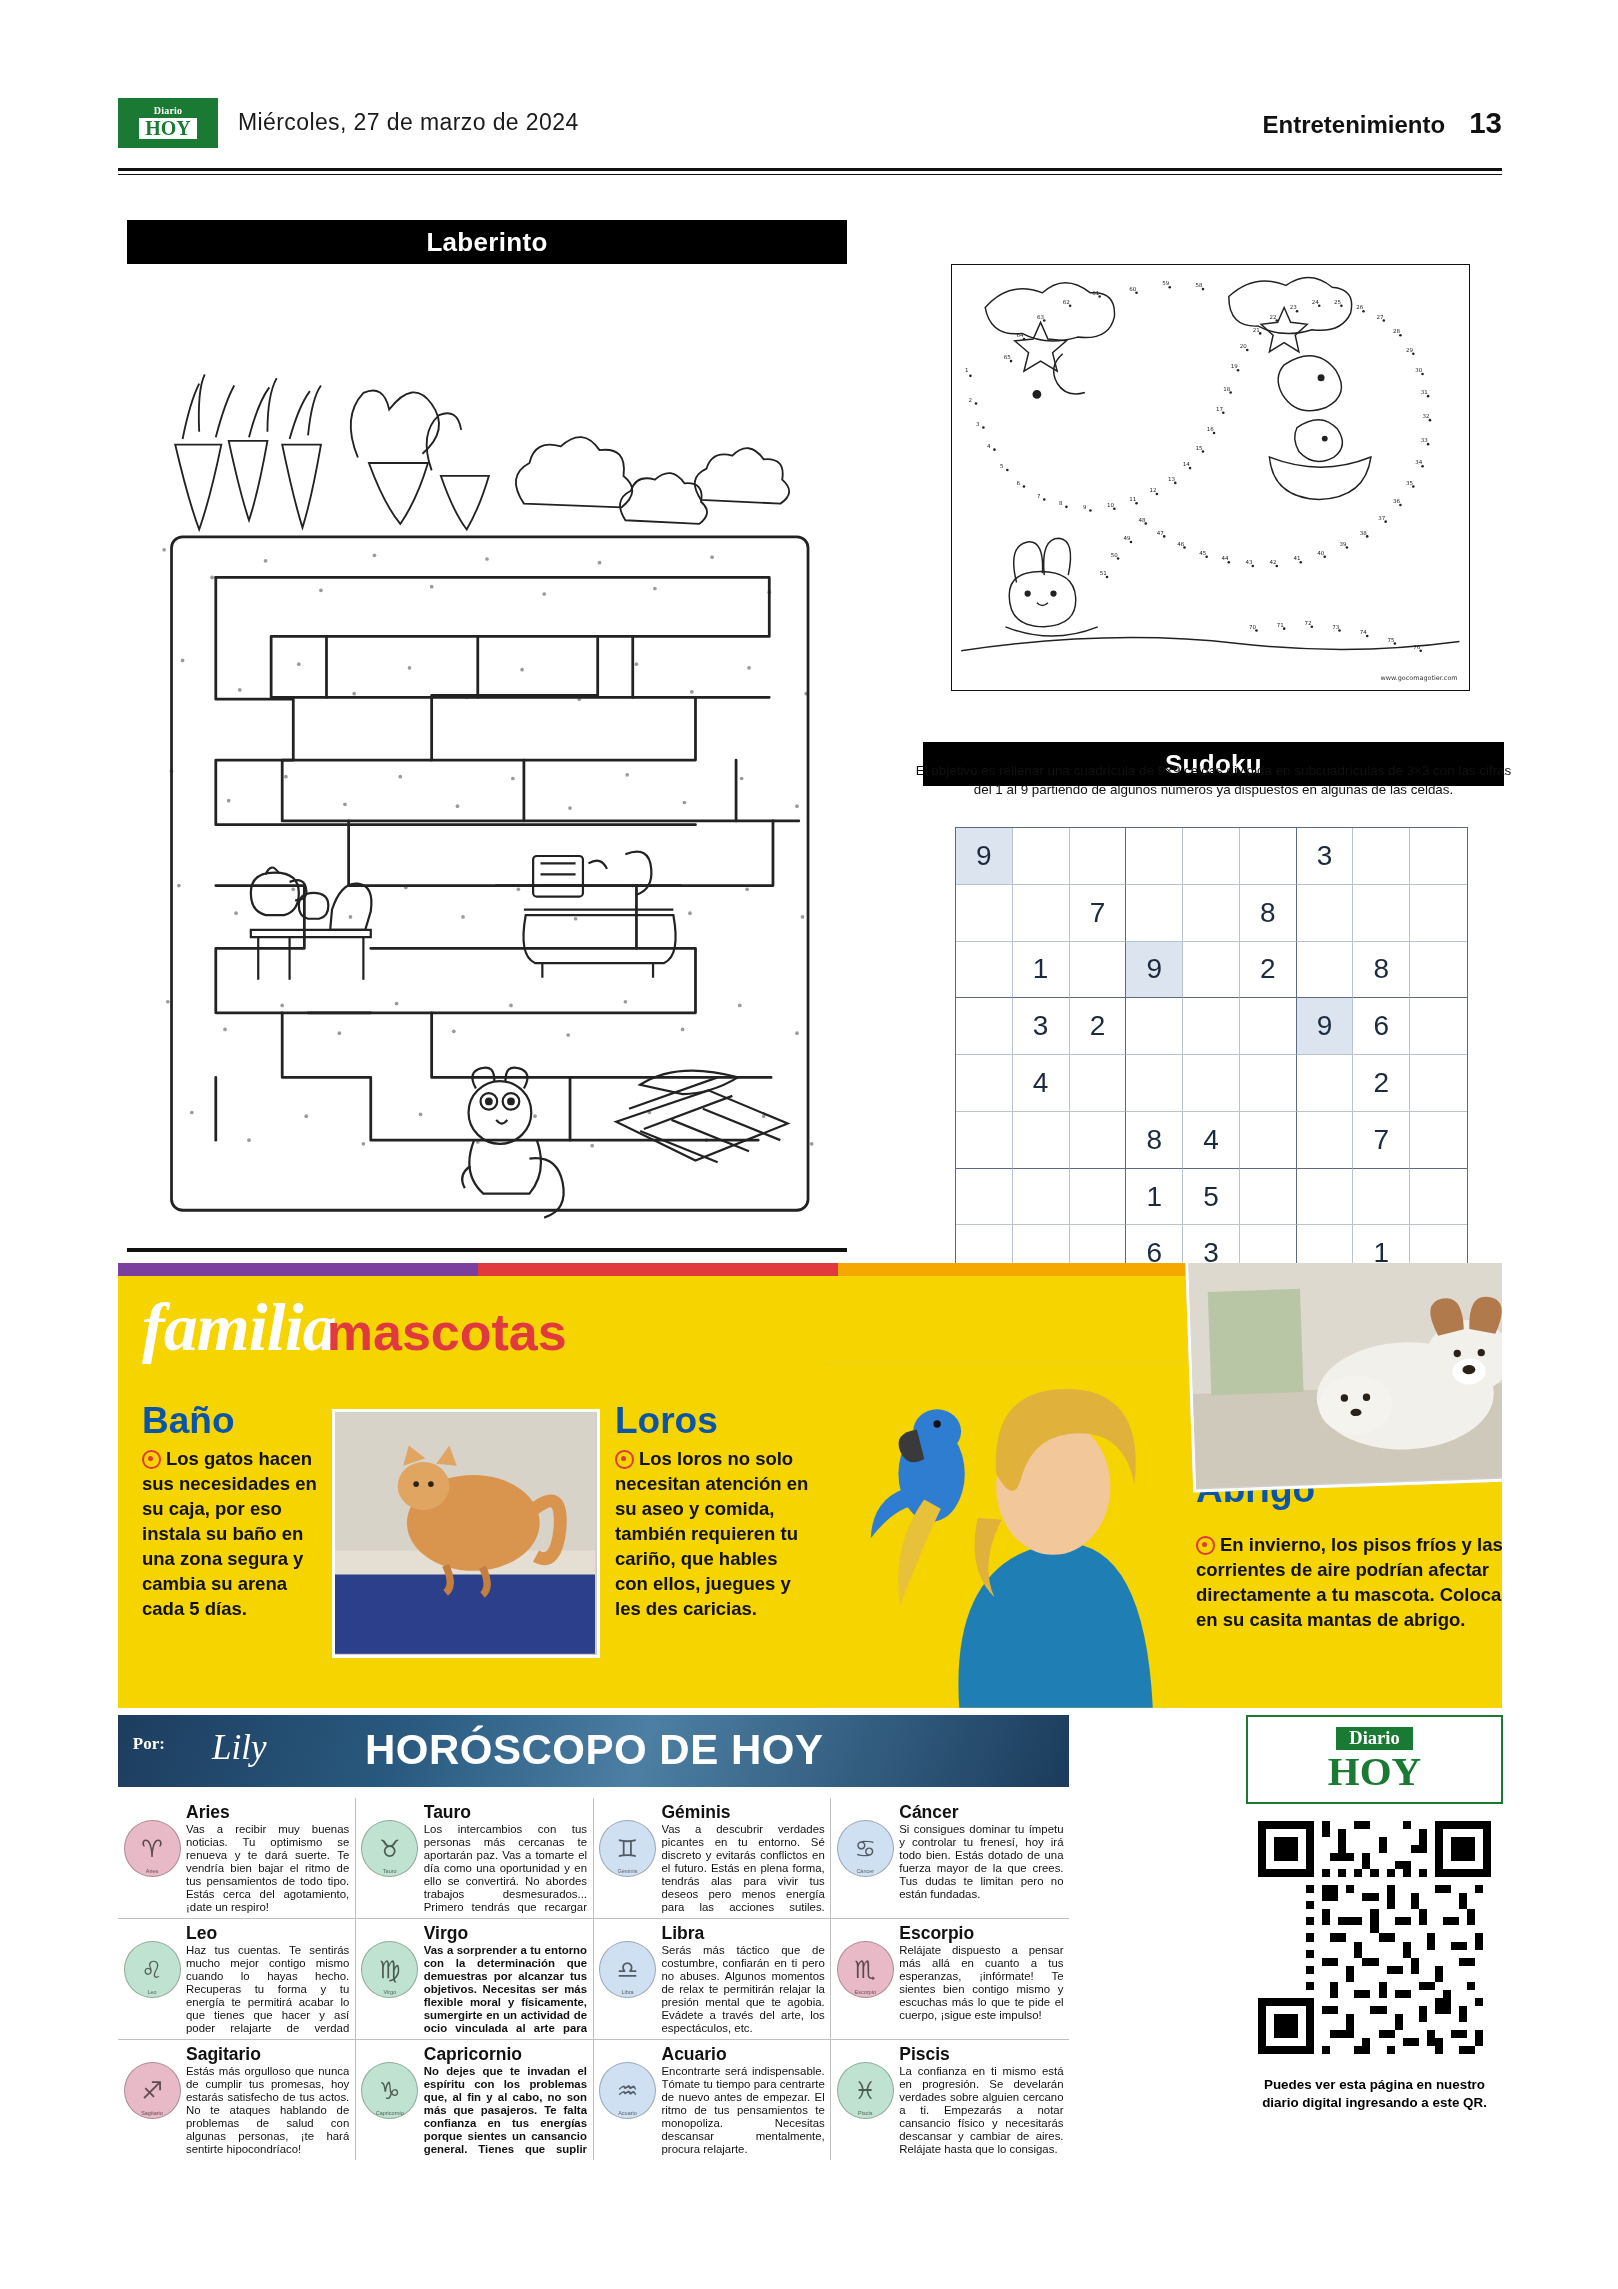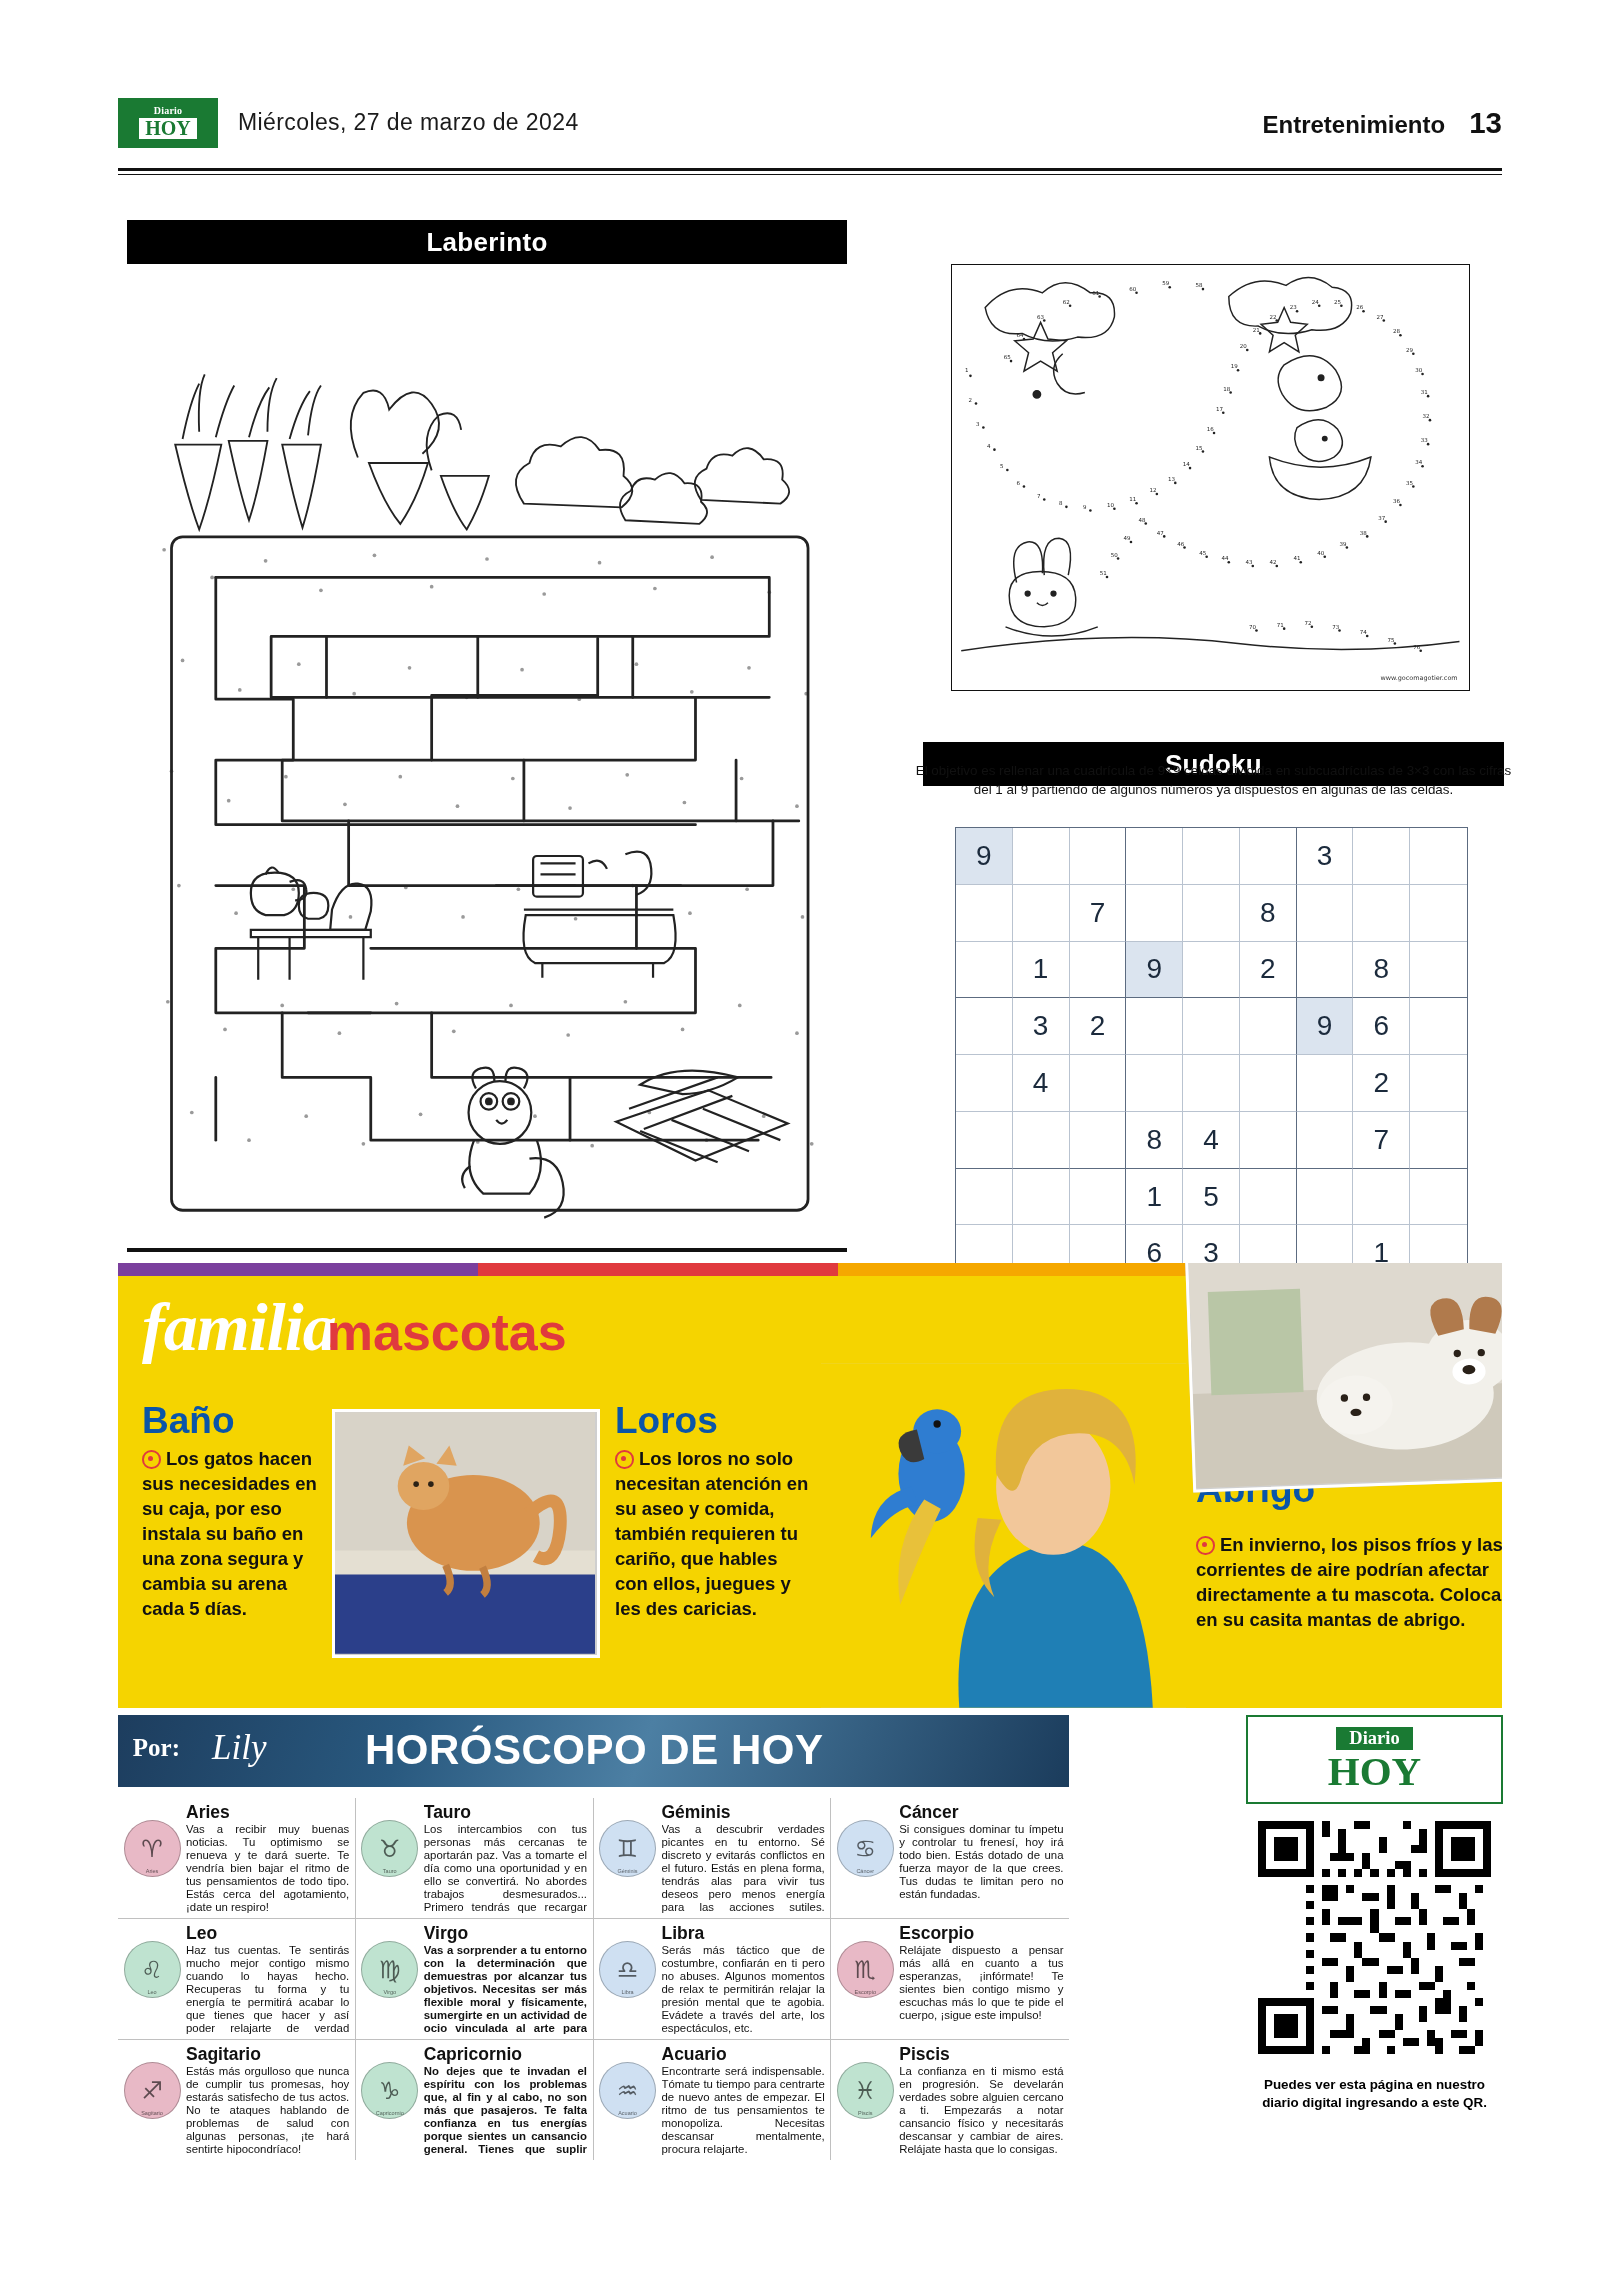--- a/index.html
+++ b/index.html
@@ -262,21 +262,21 @@
     background: #16324f;
     overflow: hidden;
   }
   .horo-header-grad {
     position: absolute;
     left: 0; top: 0; width: 100%; height: 100%;
     background: linear-gradient(110deg,#1d3d5e 0%, #29597f 30%, #4c7fa3 55%, #1b3c5c 100%);
   }
   .horo-por {
     position: absolute; left: 14.8px; top: 18.5px;
-    color: #fff; font-size: 25px; font-weight: bold;
+    color: #fff; font-size: 17px; font-weight: bold;
     font-family: "Liberation Serif", serif;
   }
   .horo-lily {
     position: absolute; left: 94px; top: 13px;
     color: #fff; font-size: 35px;
     font-family: "Liberation Serif", serif;
     font-style: italic;
   }
   .horo-title {
     position: absolute; left: 247px; top: 11px;

